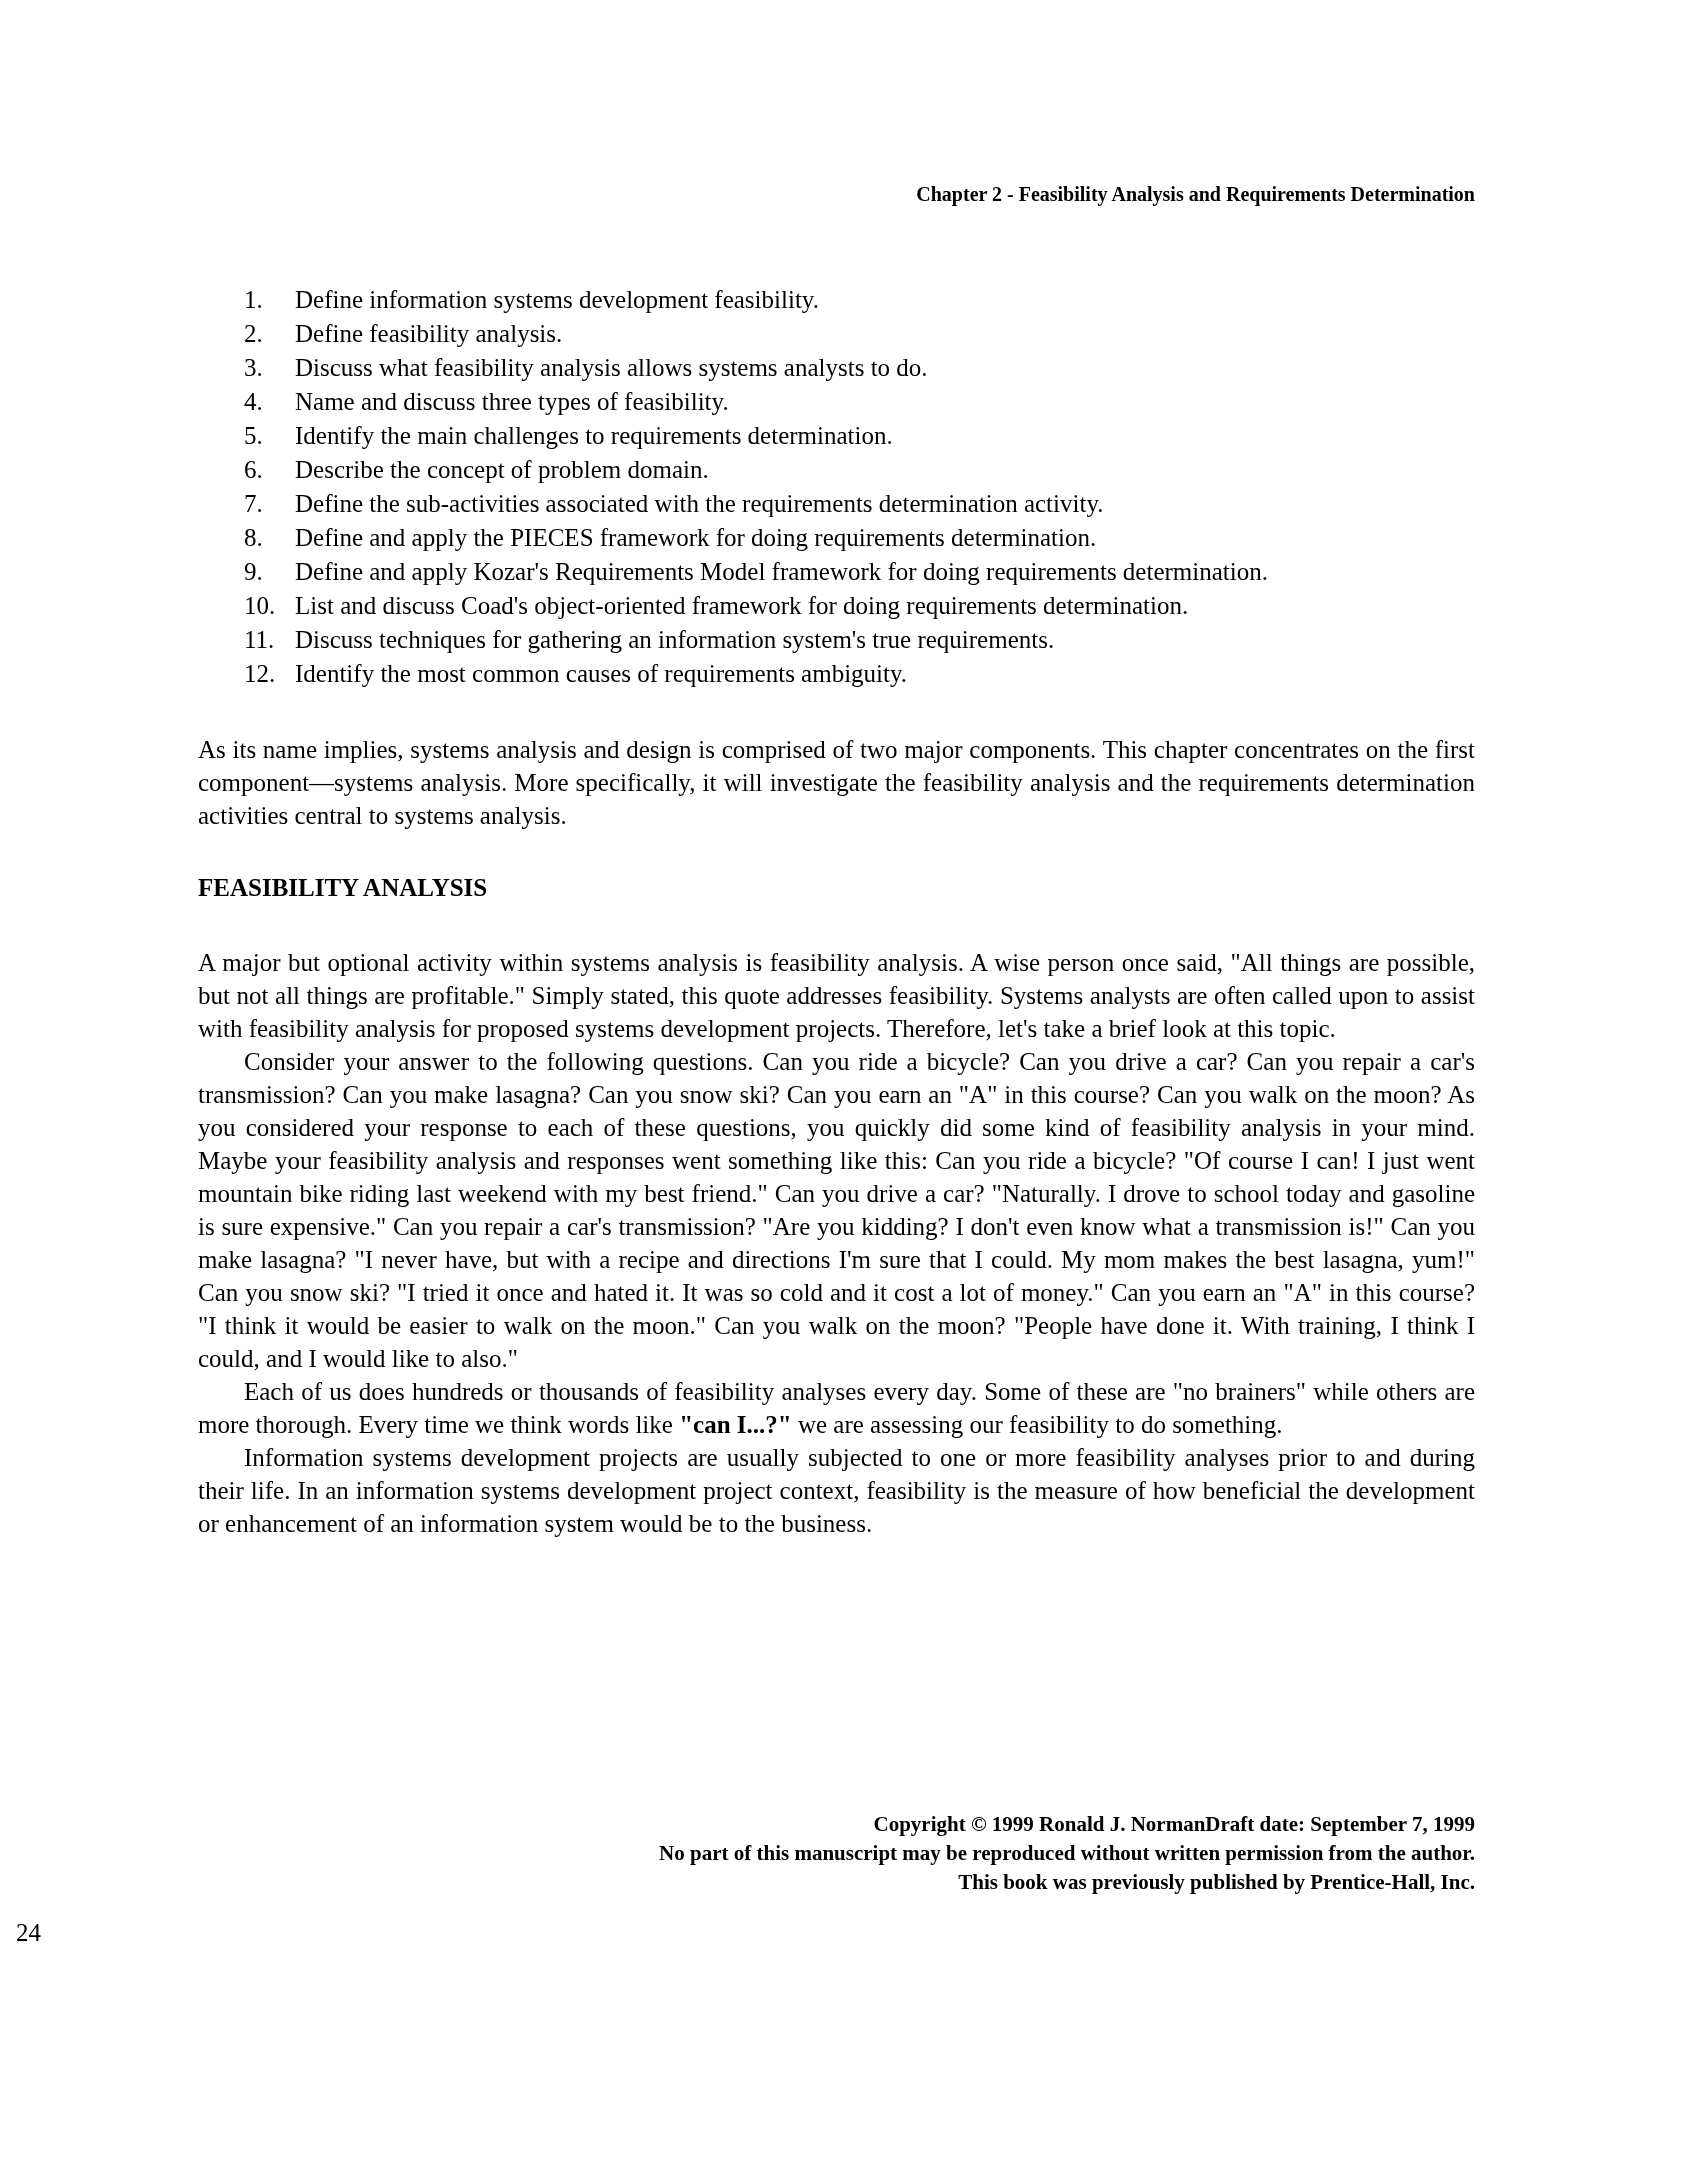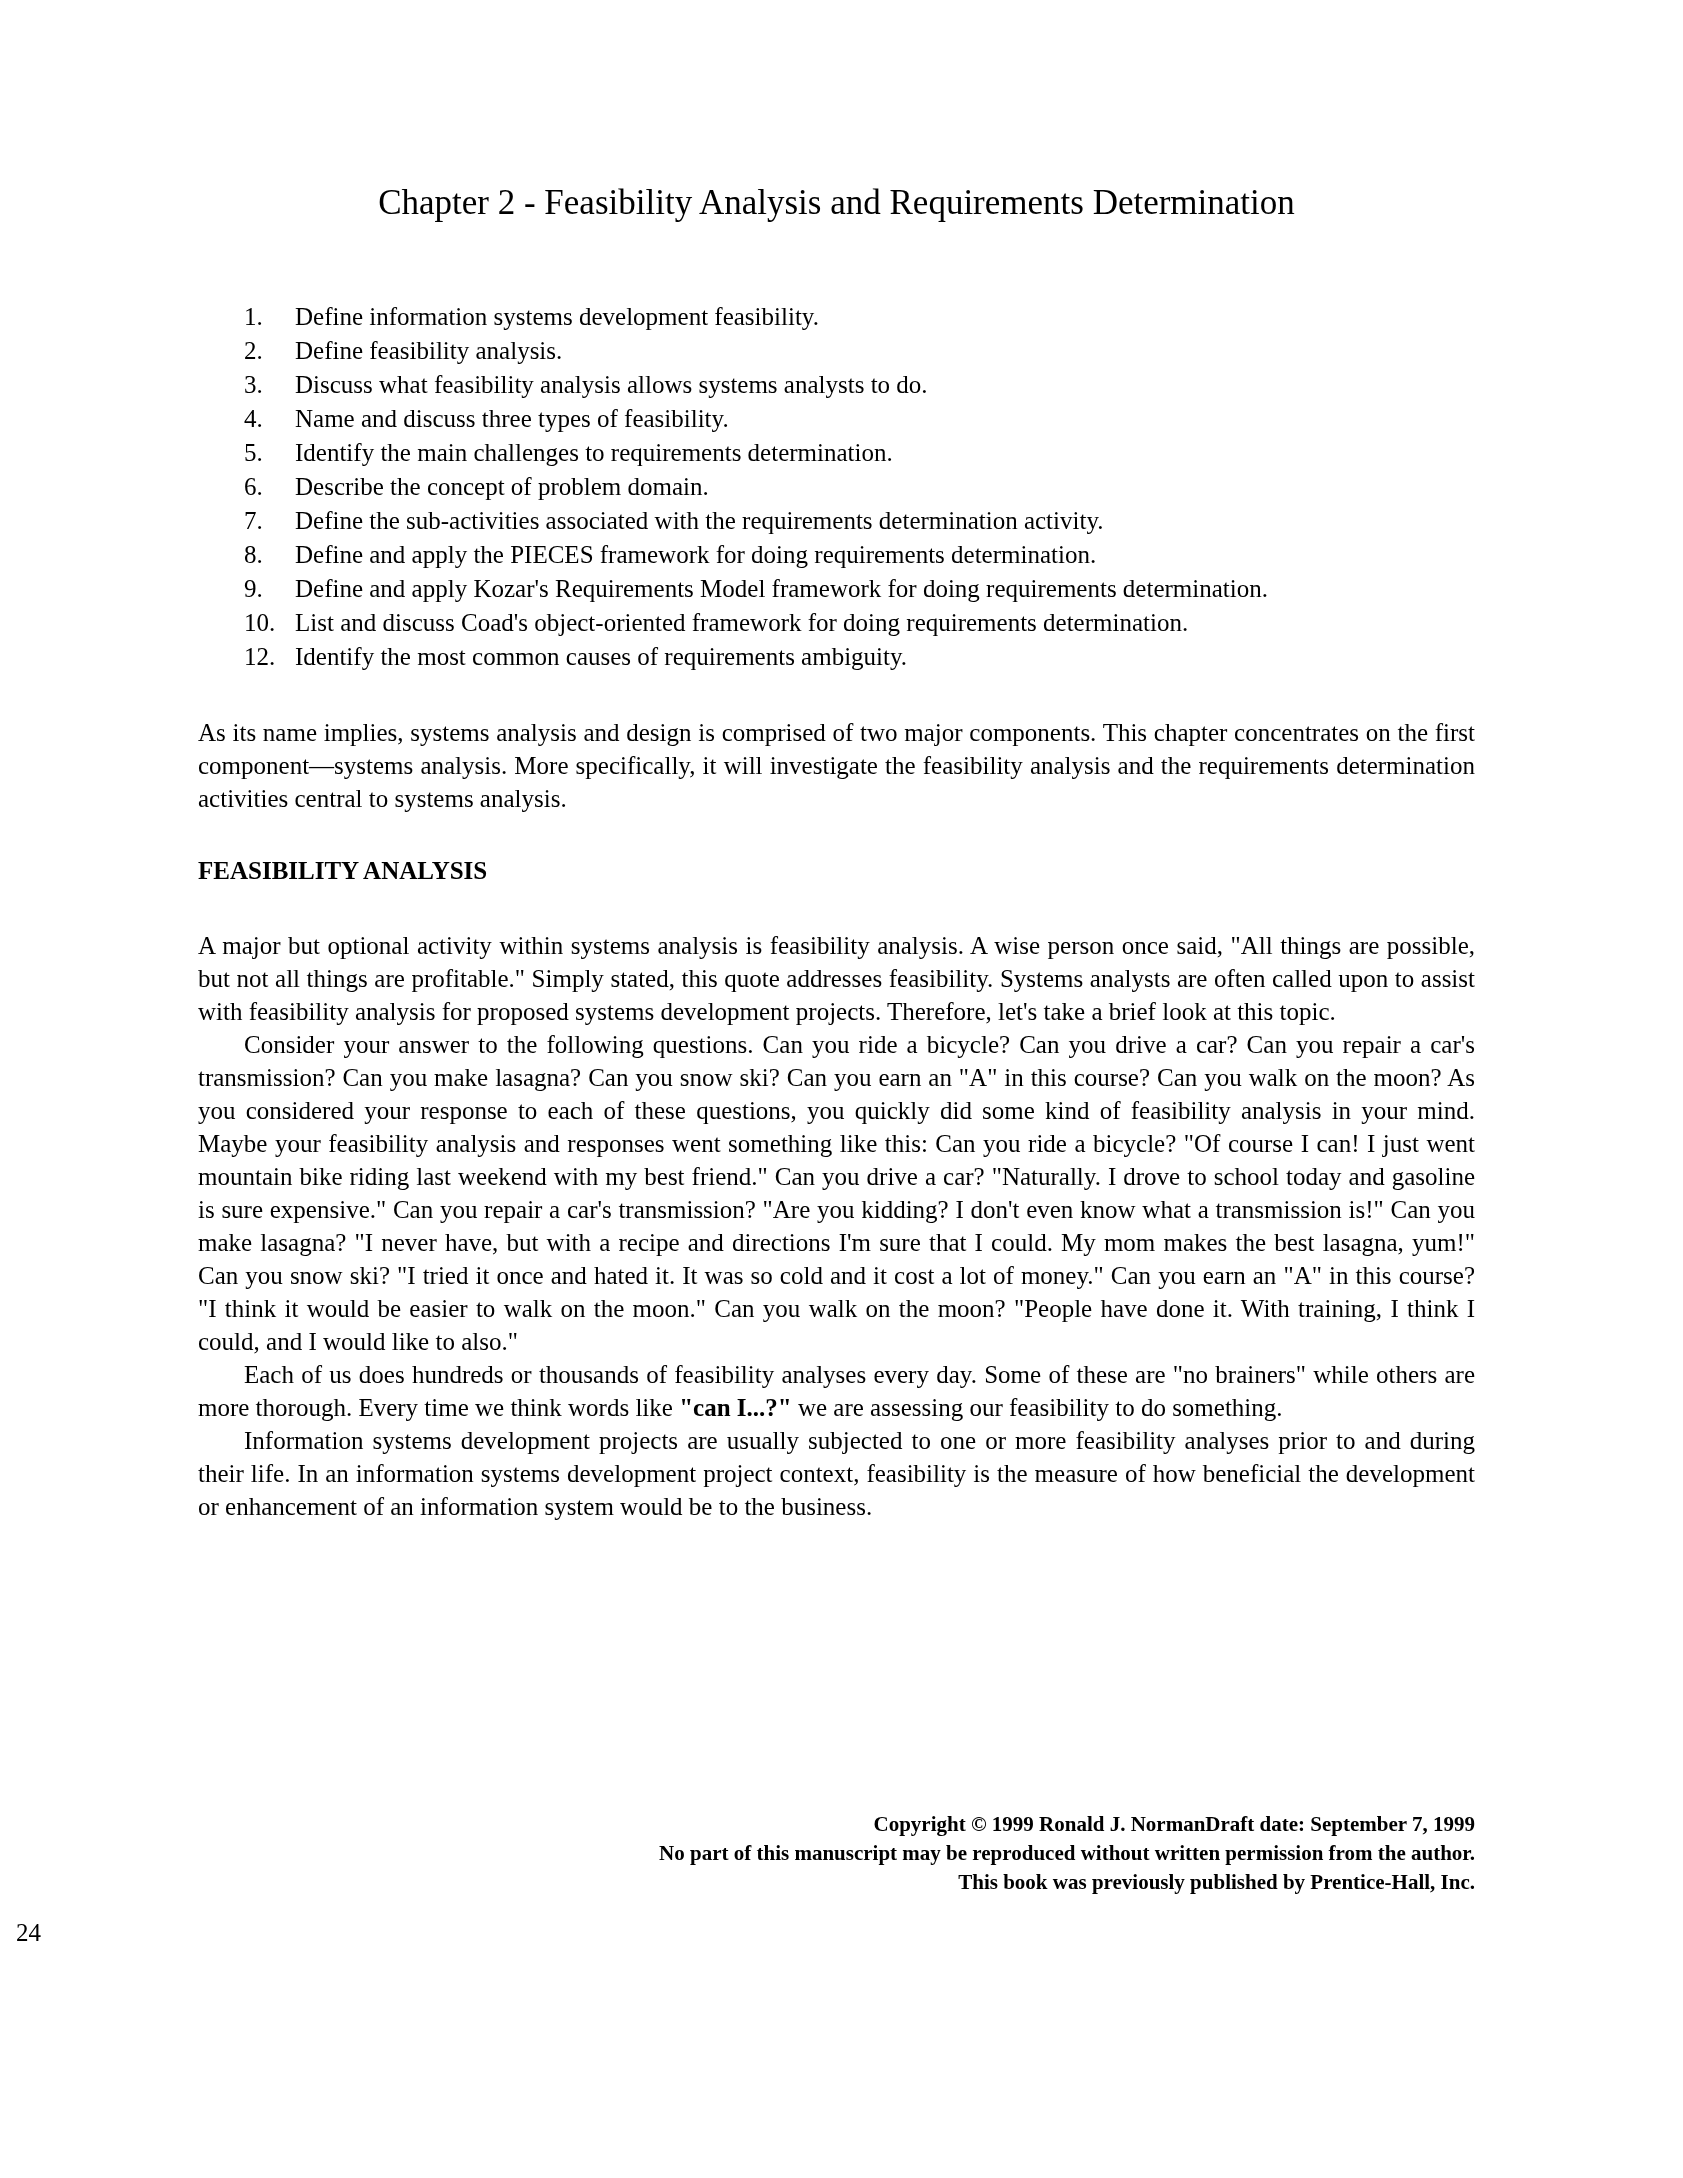--- a/index.html
+++ b/index.html
@@ -13,23 +13,23 @@
     color: #000000;
     box-sizing: border-box;
   }
   .content {
     position: absolute;
     top: 183px;
     left: 198px;
     width: 1277px;
   }
   .doc-title {
-    text-align: center;
-    font-weight: normal;
-    font-size: 35px;
+    text-align: right;
+    font-weight: bold;
+    font-size: 20px;
     margin: 0 0 77px 0;
   }
   .section-heading {
     font-weight: bold;
     font-size: 25px;
     margin: 0 0 44px 0;
   }
   .objectives-list {
     margin: 0 0 42px 46px;
     font-size: 25px;
@@ -118,20 +118,24 @@
       </div>
       <div class="objective-item">
         <span class="objective-num">9.</span>
         <span class="objective-text">Define and apply Kozar's Requirements Model framework for doing requirements determination.</span>
       </div>
       <div class="objective-item">
         <span class="objective-num">10.</span>
         <span class="objective-text">List and discuss Coad's object-oriented framework for doing requirements determination.</span>
       </div>
       <div class="objective-item">
+        <span class="objective-num">11.</span>
+        <span class="objective-text">Discuss techniques for gathering an information system's true requirements.</span>
+      </div>
+      <div class="objective-item">
         <span class="objective-num">12.</span>
         <span class="objective-text">Identify the most common causes of requirements ambiguity.</span>
       </div>
     </div>
 
     <p class="body-para intro-para">As its name implies, systems analysis and design is comprised of two major components. This chapter concentrates on the first component—systems analysis. More specifically, it will investigate the feasibility analysis and the requirements determination activities central to systems analysis.</p>
 
     <h2 class="section-heading feas-heading">FEASIBILITY ANALYSIS</h2>
 
     <p class="body-para">A major but optional activity within systems analysis is feasibility analysis. A wise person once said, "All things are possible, but not all things are profitable." Simply stated, this quote addresses feasibility. Systems analysts are often called upon to assist with feasibility analysis for proposed systems development projects. Therefore, let's take a brief look at this topic.</p>

